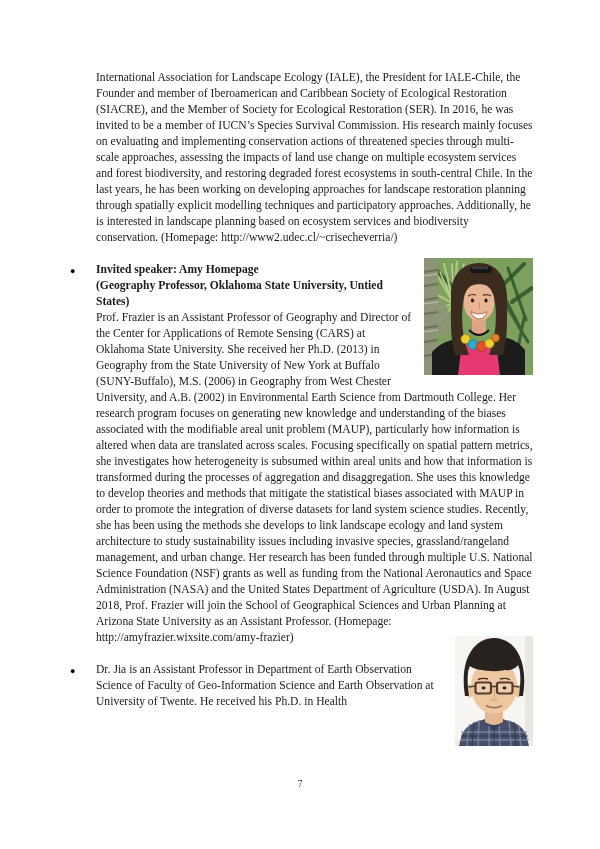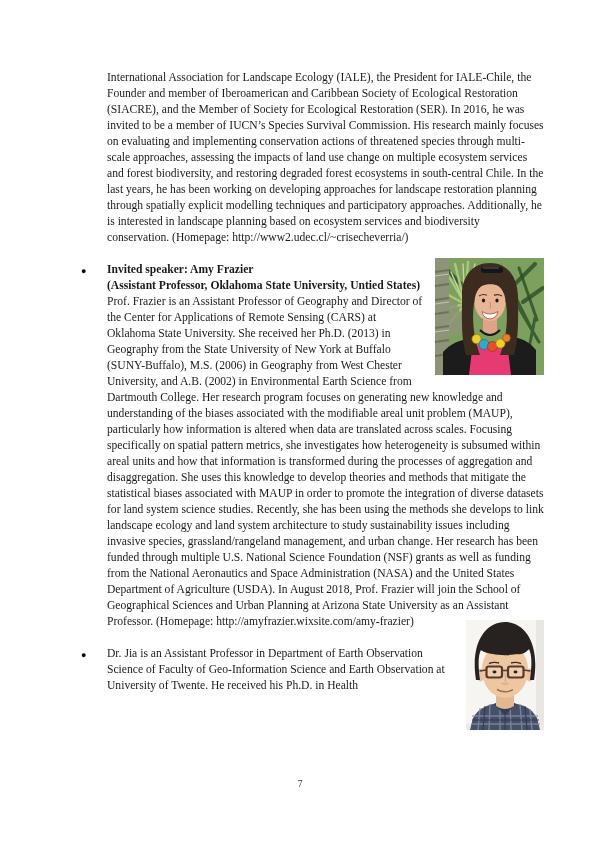--- a/index.html
+++ b/index.html
@@ -9,21 +9,21 @@
     background:#ffffff;
     margin:0 auto;
     font-family:"Liberation Serif","DejaVu Serif",serif;
     font-size:11.6px;
     line-height:16px;
     color:#1a1a1a;
     overflow:hidden;
   }
   .content{
     position:absolute;
-    left:107px;top:70px;
+    left:96px;top:70px;
     width:437px;
   }
   .para{ text-align:left; }
   .speaker{
     position:relative;
     margin-top:16px;
   }
   .bullet{
     position:absolute;
     left:-26px;top:2px;
@@ -137,22 +137,22 @@
         <path d="M47,53.5 Q55,58.5 63,53.5 Q61.5,60.5 55,61 Q48.5,60.5 47,53.5 Z" fill="#fbfbf8" stroke="#a8604a" stroke-width="0.9"></path>
 
         <path d="M45,72 Q55,82 65,72" stroke="#17171a" stroke-width="2" fill="none"></path>
         <circle cx="41.5" cy="81" r="4.6" fill="#f0cf2b" stroke="#9c8410" stroke-width="0.7"></circle>
         <circle cx="49" cy="86.5" r="5" fill="#2fa9cc" stroke="#17768f" stroke-width="0.7"></circle>
         <circle cx="57.5" cy="88.5" r="5" fill="#e2512b" stroke="#9c3113" stroke-width="0.7"></circle>
         <circle cx="65.5" cy="85.5" r="4.6" fill="#f0cf2b" stroke="#9c8410" stroke-width="0.7"></circle>
         <circle cx="71.5" cy="80" r="3.9" fill="#e2832b" stroke="#a25712" stroke-width="0.7"></circle>
       </svg>
 
-      <div class="head">Invited speaker: Amy Frazier</div>
-      <div class="head">(Assistant Professor, Oklahoma State University, Untied States)</div>
+      <div class="head">Invited speaker: Amy Homepage</div>
+      <div class="head">(Geography Professor, Oklahoma State University, Untied States)</div>
       <div class="bio">Prof. Frazier is an Assistant Professor of Geography and Director of the Center for Applications of Remote Sensing (CARS) at Oklahoma State University. She received her Ph.D. (2013) in Geography from the State University of New York at Buffalo (SUNY-Buffalo), M.S. (2006) in Geography from West Chester University, and A.B. (2002) in Environmental Earth Science from Dartmouth College.  Her research program focuses on generating new knowledge and understanding of the biases associated with the modifiable areal unit problem (MAUP), particularly how information is altered when data are translated across scales. Focusing specifically on spatial pattern metrics, she investigates how heterogeneity is subsumed within areal units and how that information is transformed during the processes of aggregation and disaggregation. She uses this knowledge to develop theories and methods that mitigate the statistical biases associated with MAUP in order to promote the integration of diverse datasets for land system science studies. Recently, she has been using the methods she develops to link landscape ecology and land system architecture to study sustainability issues including invasive species, grassland/rangeland management, and urban change. Her research has been funded through multiple U.S. National Science Foundation (NSF) grants as well as funding from the National Aeronautics and Space Administration (NASA) and the United States Department of Agriculture (USDA).  In August 2018, Prof. Frazier will join the School of Geographical Sciences and Urban Planning at Arizona State University as an Assistant Professor. (Homepage: http://amyfrazier.wixsite.com/amy-frazier)</div>
     </div>
 
     <div class="speaker">
       <span class="bullet">●</span>
 
       <svg class="photo peng" viewBox="0 0 78 110" xmlns="http://www.w3.org/2000/svg">
         <rect width="78" height="110" fill="#f6f5f2"></rect>
         <rect x="70" width="8" height="110" fill="#e9e7e2"></rect>
         <rect y="104" width="78" height="6" fill="#eceae5"></rect>

